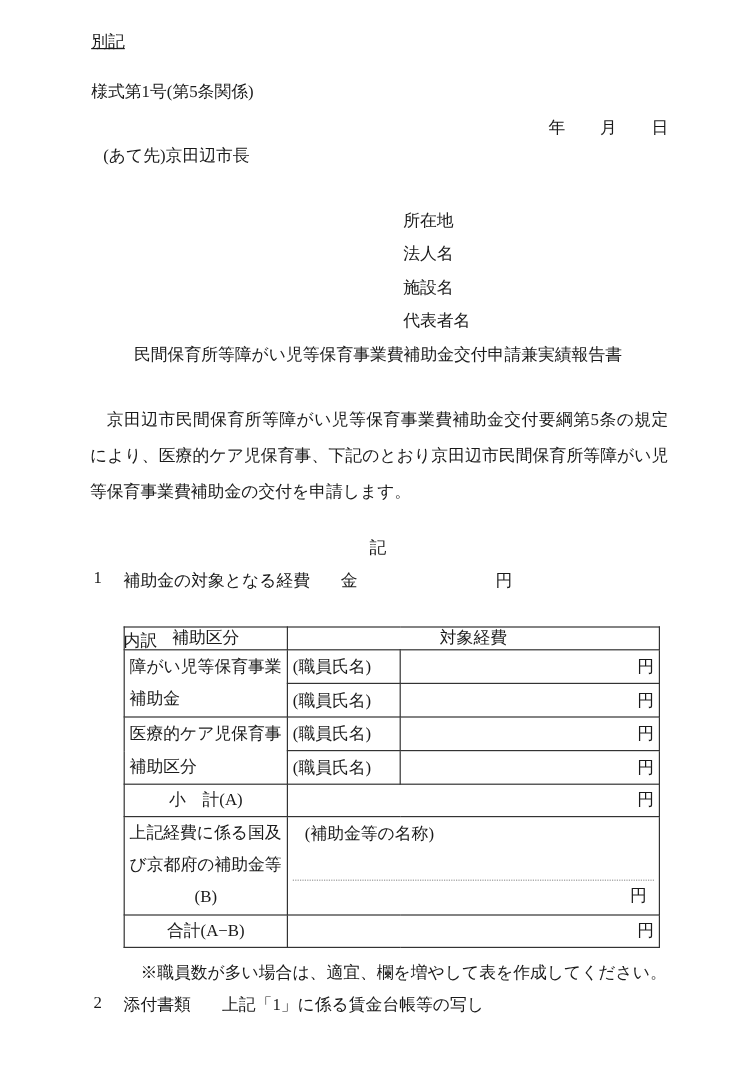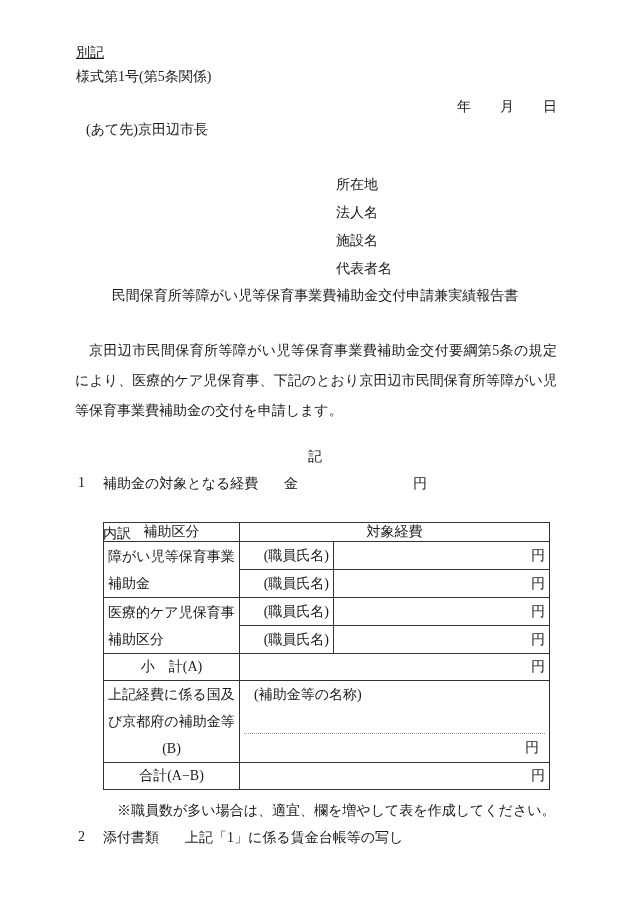--- a/index.html
+++ b/index.html
@@ -5,21 +5,21 @@
   html,body{margin:0;padding:0;}
   body{
     width:630px;height:903px;background:#ffffff;
     font-family:"Liberation Serif","DejaVu Serif",serif;
     color:#1a1a1a;font-size:14px;
   }
   .page{position:relative;width:630px;height:903px;background:#ffffff;overflow:hidden;}
   .abs{position:absolute;}
   .center{text-align:center;}
 
-  .appendix{left:76px;top:44px;text-decoration:underline;}
+  .appendix{left:76px;top:26px;text-decoration:underline;}
   .form-number{left:76px;top:68px;}
   .date-line{left:457px;top:98px;display:flex;gap:29px;}
   .addressee{left:86px;top:121px;}
   .submitter{left:336px;top:147px;margin-top:24px;}
   .submitter div{height:28px;line-height:28px;}
   .doc-title{left:0;top:287px;width:630px;text-align:center;}
   .body-par{left:75px;top:336px;width:482px;line-height:30px;text-indent:1em;text-align:justify;}
   .record-marker{left:0;top:448px;width:630px;text-align:center;}
   .item1{left:0;top:475px;width:630px;height:20px;}
   .item1 .num{position:absolute;left:78px;}
@@ -33,21 +33,21 @@
     border-collapse:collapse;table-layout:fixed;width:446px;
     font-size:14px;color:#1a1a1a;
   }
   table.expense td{border:1px solid #333;padding:0 4px;overflow:hidden;}
   tr.r-head{height:16px;}
   tr.r-std{height:28px;}
   tr.r-sub{height:27px;}
   tr.r-ded{height:81px;}
   tr.r-tot{height:27px;}
   td.cat{vertical-align:middle;line-height:27px;padding:0 3px;}
-  td.staff{text-align:right;}
+  td.staff{text-align:left;}
   td.amount{text-align:right;padding-right:6px;}
   td.ded-right{padding:0;vertical-align:top;}
   .ded-upper{height:52px;padding:5px 8px 0 10px;box-sizing:border-box;}
   .ded-lower{height:28px;line-height:27px;border-top:1px dotted #999;
              text-align:right;padding-right:6px;box-sizing:border-box;}
 
   .footnote{left:117px;top:802px;}
   .item2{left:0;top:829px;width:630px;height:20px;}
   .item2 .num{position:absolute;left:78px;}
   .item2 .lbl{position:absolute;left:103px;}

